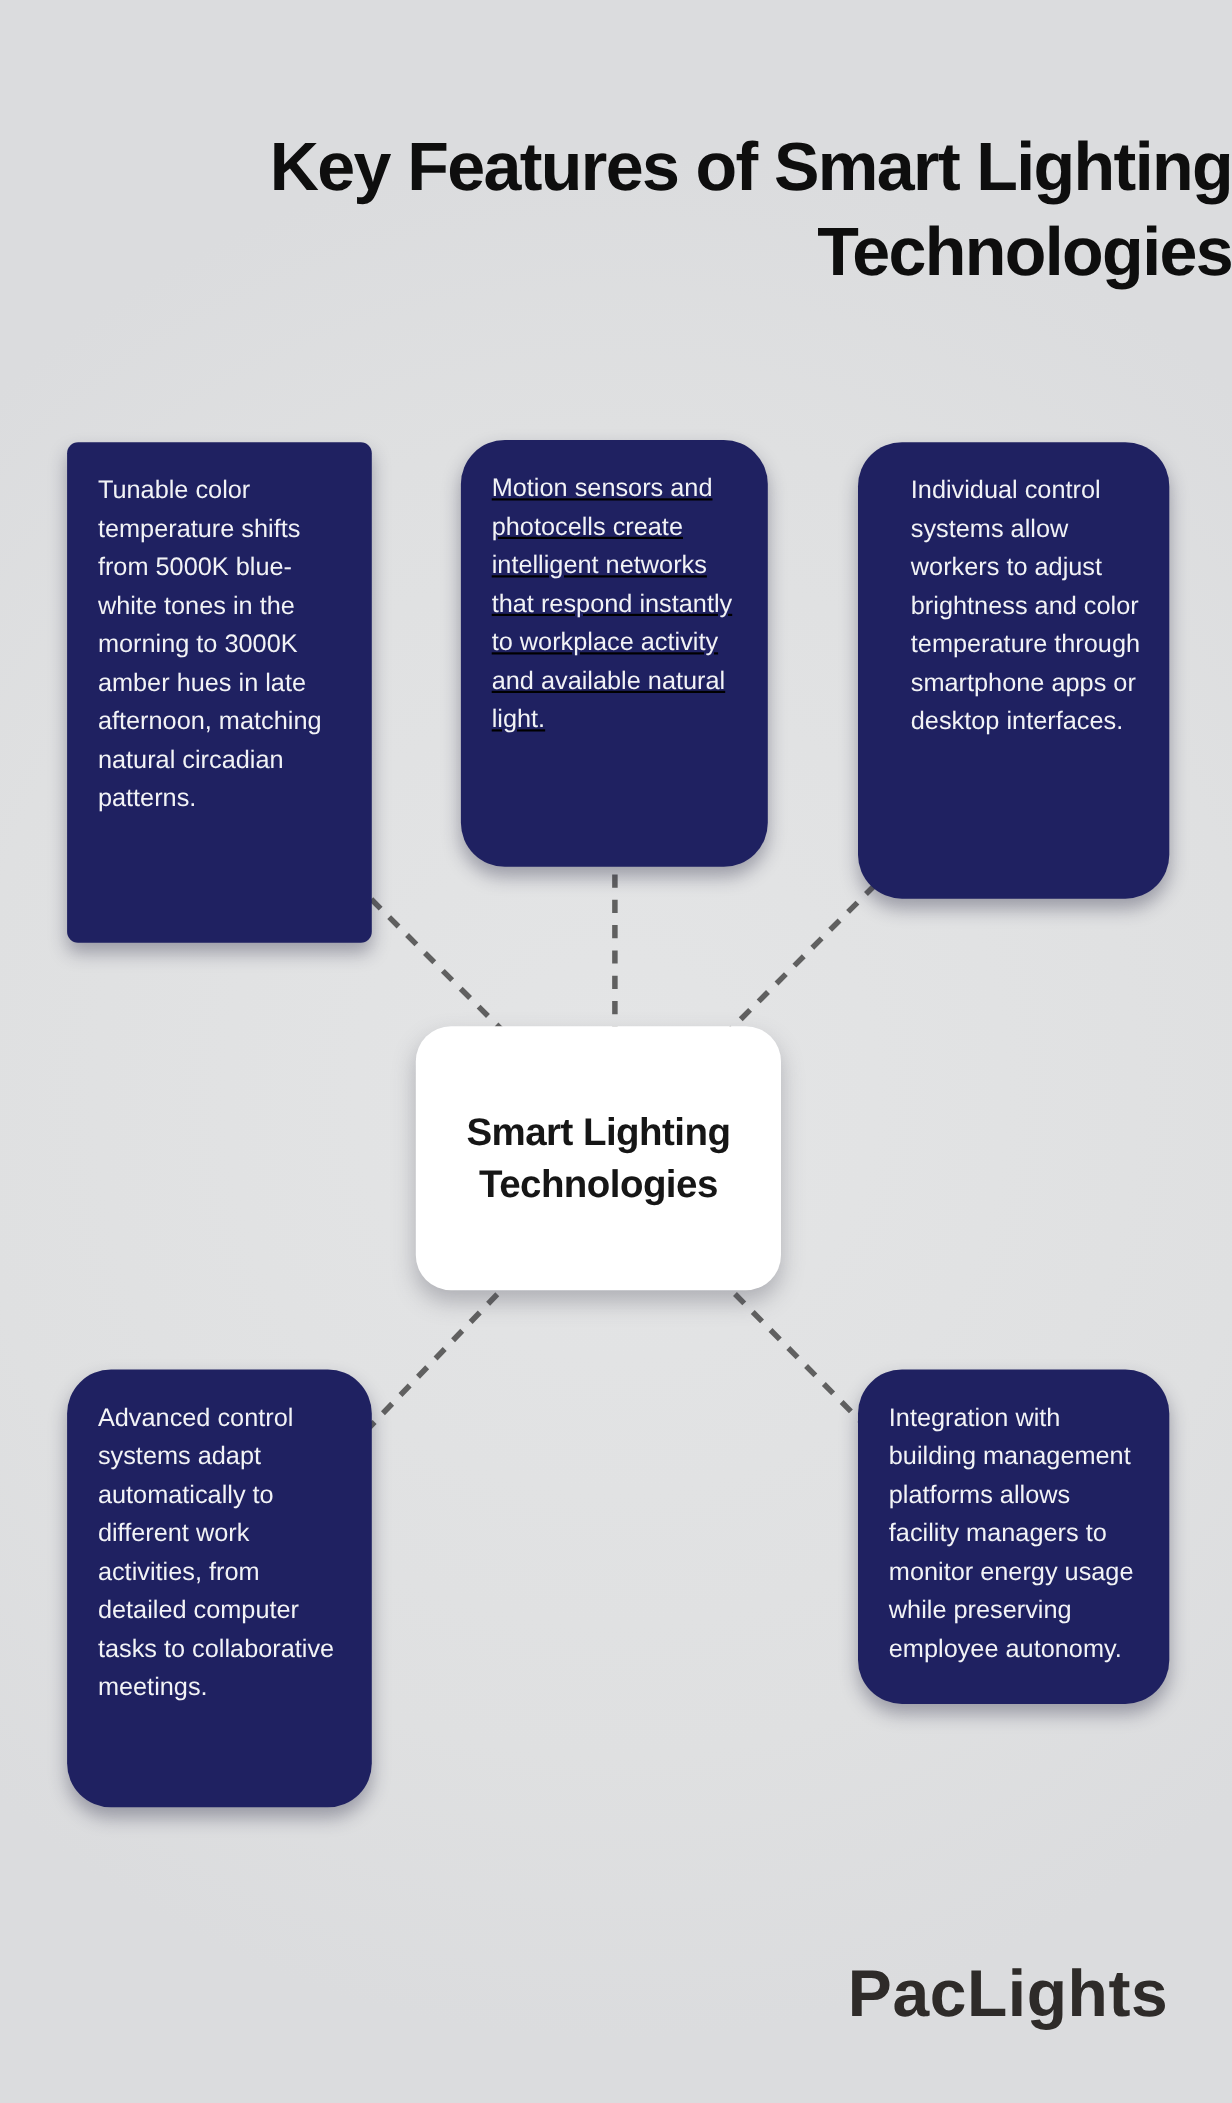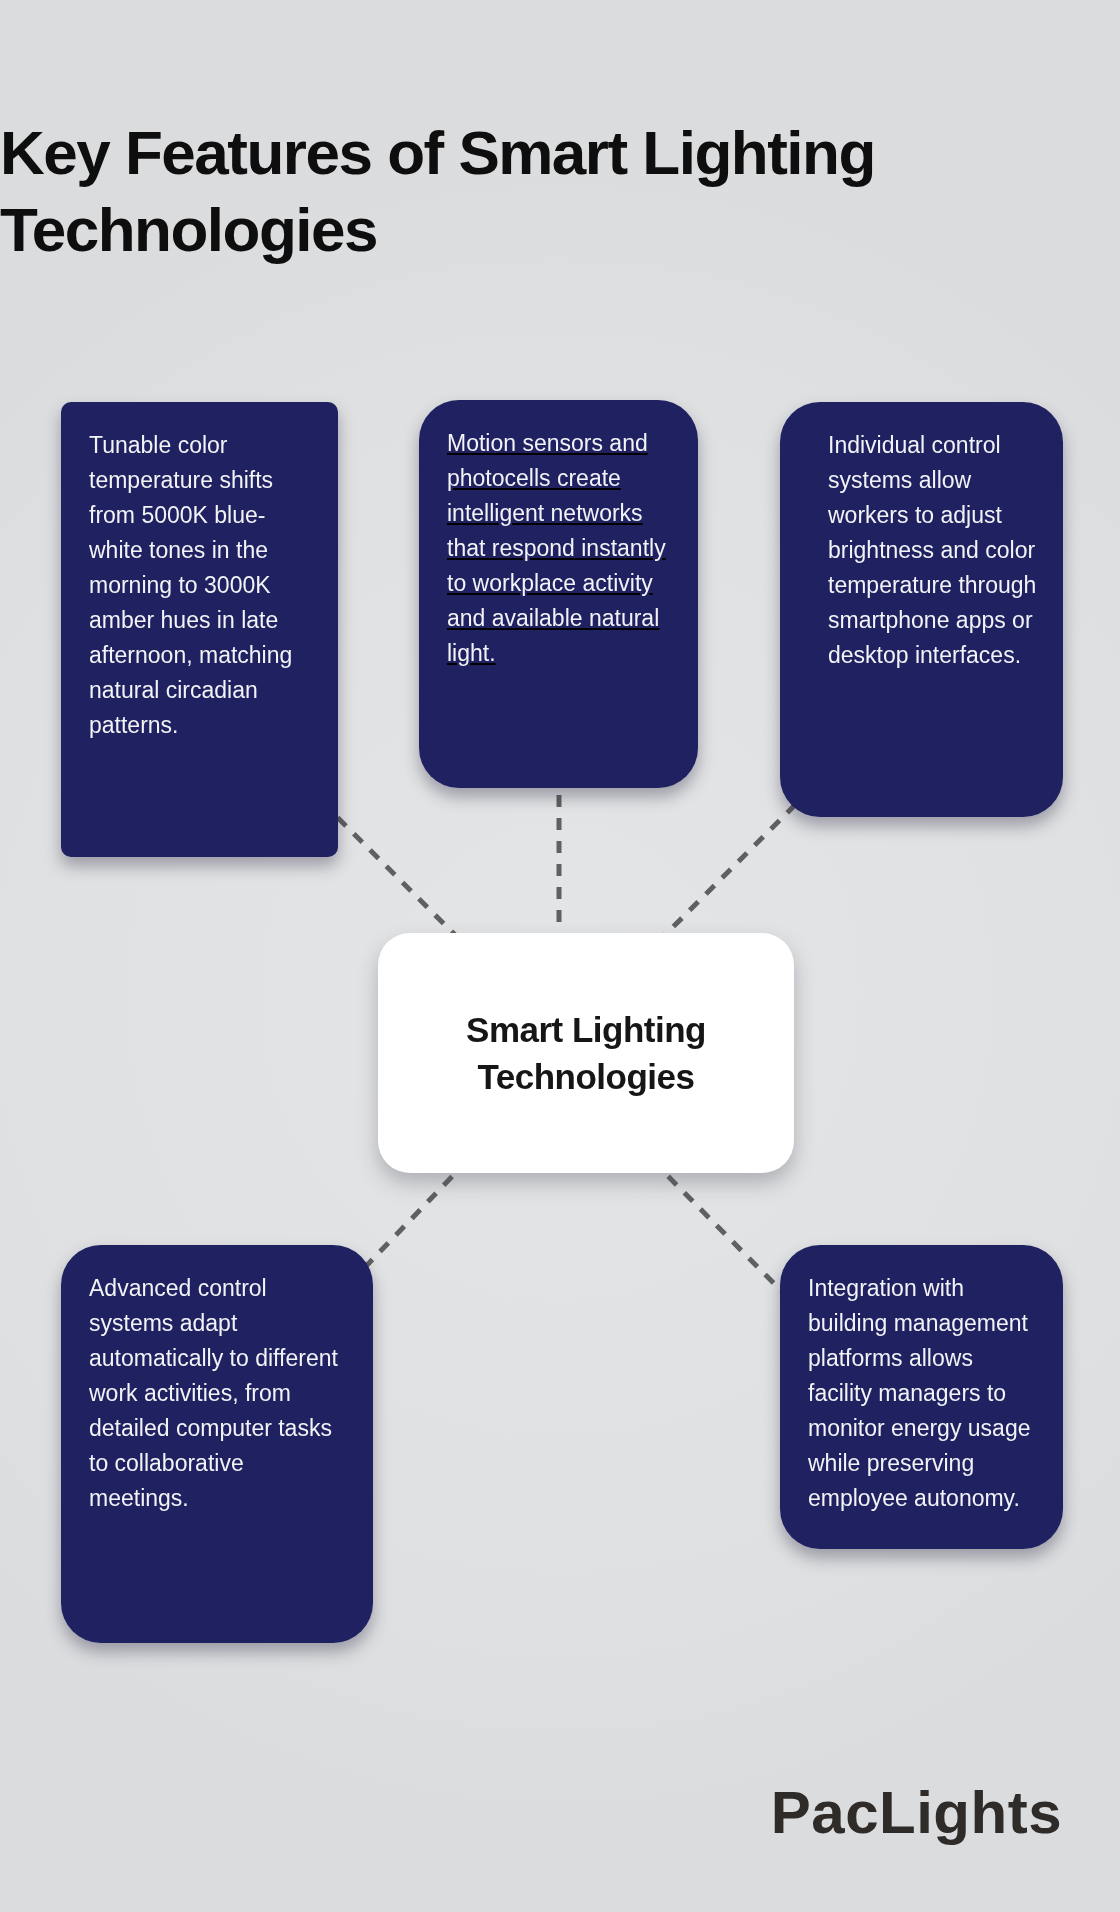--- a/index.html
+++ b/index.html
@@ -11,21 +11,21 @@
     background: radial-gradient(ellipse 75% 45% at 50% 52%,
                 var(--background_light, #e4e5e6) 0%,
                 var(--background, #dfe0e1) 70%,
                 var(--background_edge, #dbdcde) 100%);
   }
 
   
   .title {
     position: absolute;
     top: 72px; left: 0; right: 0;
-    text-align: left;
+    text-align: right;
     color: var(--title_text, #0e0e0e);
     font-weight: 700;
     font-size: 62px;
     line-height: 77px;
     letter-spacing: -1.5px;
   }
 
   
   svg.connectors {
     position: absolute; top: 0; left: 0;
@@ -50,28 +50,28 @@
   .fbox p {
     margin: 0;
     color: var(--box_text, #f2f3f6);
     font-size: 23px;
     line-height: 35px;
     font-weight: 400;
   }
   .pos-1 { left: 61px;  top: 402px;  width: 277px; height: 455px; border-radius: 10px; }
   .pos-2 { left: 419px; top: 400px;  width: 279px; height: 388px; text-decoration: underline; }
   .pos-3 { left: 780px; top: 402px;  width: 283px; height: 415px; padding-left: 48px; }
-  .pos-4 { left: 61px;  top: 1245px; width: 312px; height: 398px; }
+  .pos-4 { left: 61px;  top: 1245px; width: 277px; height: 398px; }
   .pos-5 { left: 780px; top: 1245px; width: 283px; height: 304px; }
 
   
   .center-box {
     position: absolute;
     left: 378px; top: 933px;
-    width: 416px; height: 240px;
+    width: 332px; height: 240px;
     background: var(--center_bg, #ffffff);
     border-radius: 32px;
     box-shadow: 0 10px 20px rgba(80, 80, 95, 0.35);
     display: flex; align-items: center; justify-content: center;
     text-align: center;
   }
   .center-box .label {
     color: var(--center_text, #161616);
     font-weight: 700;
     font-size: 35px;

